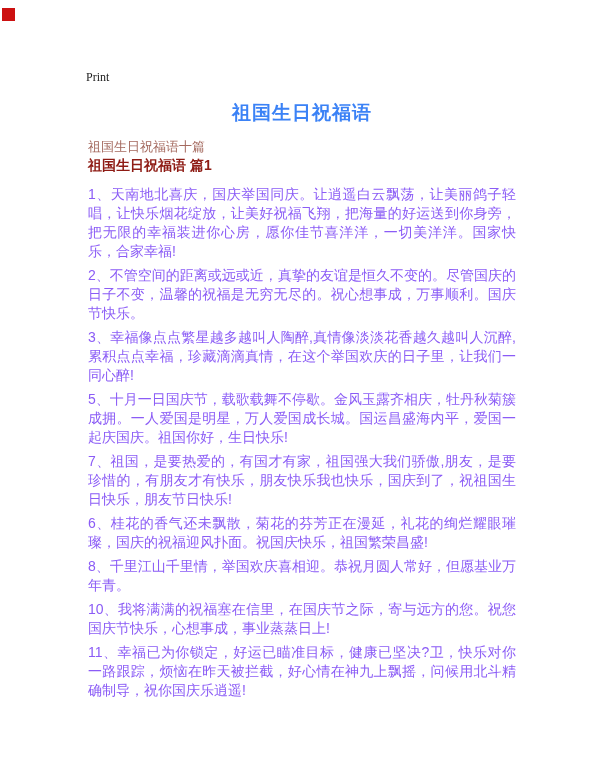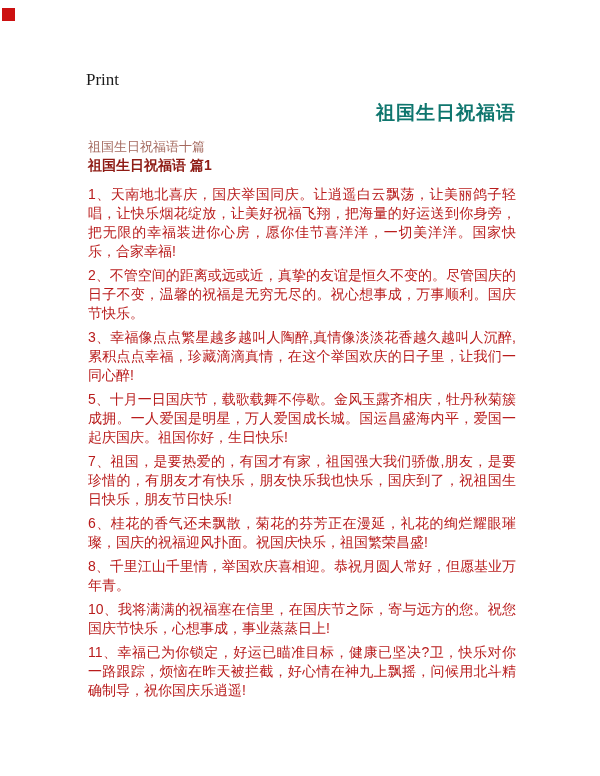--- a/index.html
+++ b/index.html
@@ -17,36 +17,36 @@
     top: 8px;
     width: 13px;
     height: 13px;
     background: #cc1111;
   }
   .print-link {
     position: absolute;
     left: 86px;
     top: 70px;
     font-family: "Liberation Serif", serif;
-    font-size: 17px;
+    font-size: 12px;
     color: #1c1c1c;
     cursor: pointer;
   }
   .content {
     position: absolute;
     left: 88px;
     top: 100px;
     width: 428px;
   }
   .title {
     margin: 0;
-    text-align: right;
+    text-align: center;
     font-size: 19px;
     font-weight: bold;
-    color: #0f766e;
+    color: #3b82f6;
     letter-spacing: 1px;
   }
   .subtitle {
     margin-top: 12px;
     font-size: 13px;
     font-weight: normal;
     color: #a4695e;
   }
   .section-heading {
     margin: 1px 0 0 0;
@@ -54,21 +54,21 @@
     font-weight: bold;
     color: #8e1b14;
   }
   .wishes {
     margin-top: 10px;
   }
   .wish {
     margin: 4px 0 5px 0;
     font-size: 14px;
     line-height: 19px;
-    color: #b91c1c;
+    color: #8b5cf6;
     text-align: justify;
   }
 </style>
 </head>
 <body>
 
 <div class="page">
   <div class="corner-marker"></div>
   <div class="print-link">Print</div>
   <div class="content">

